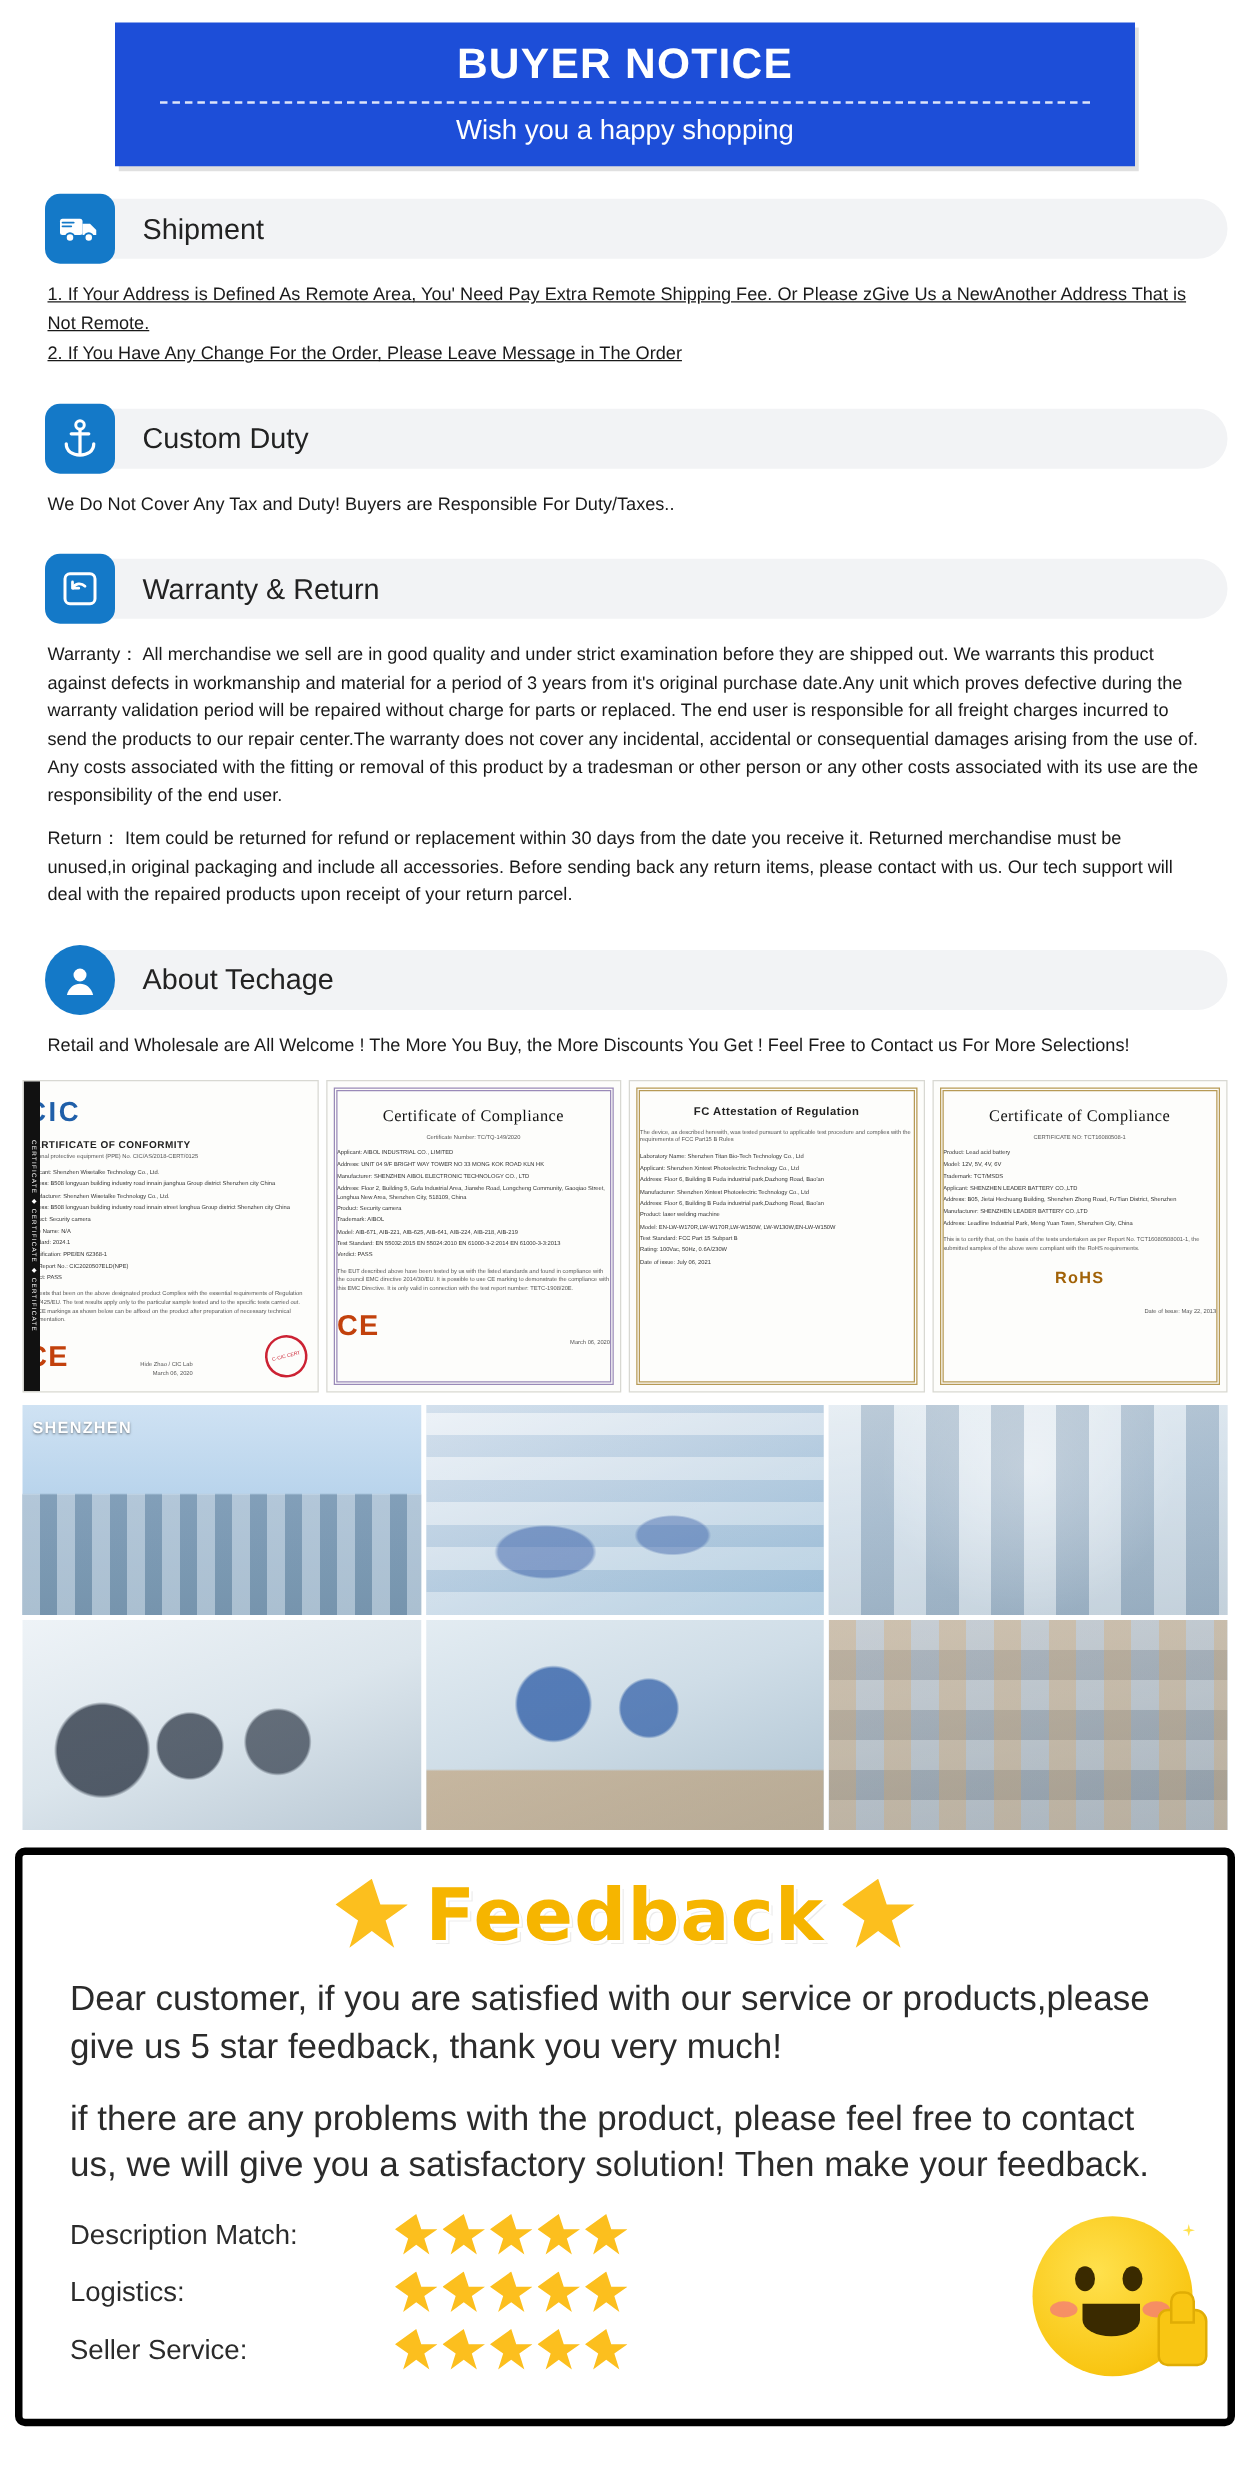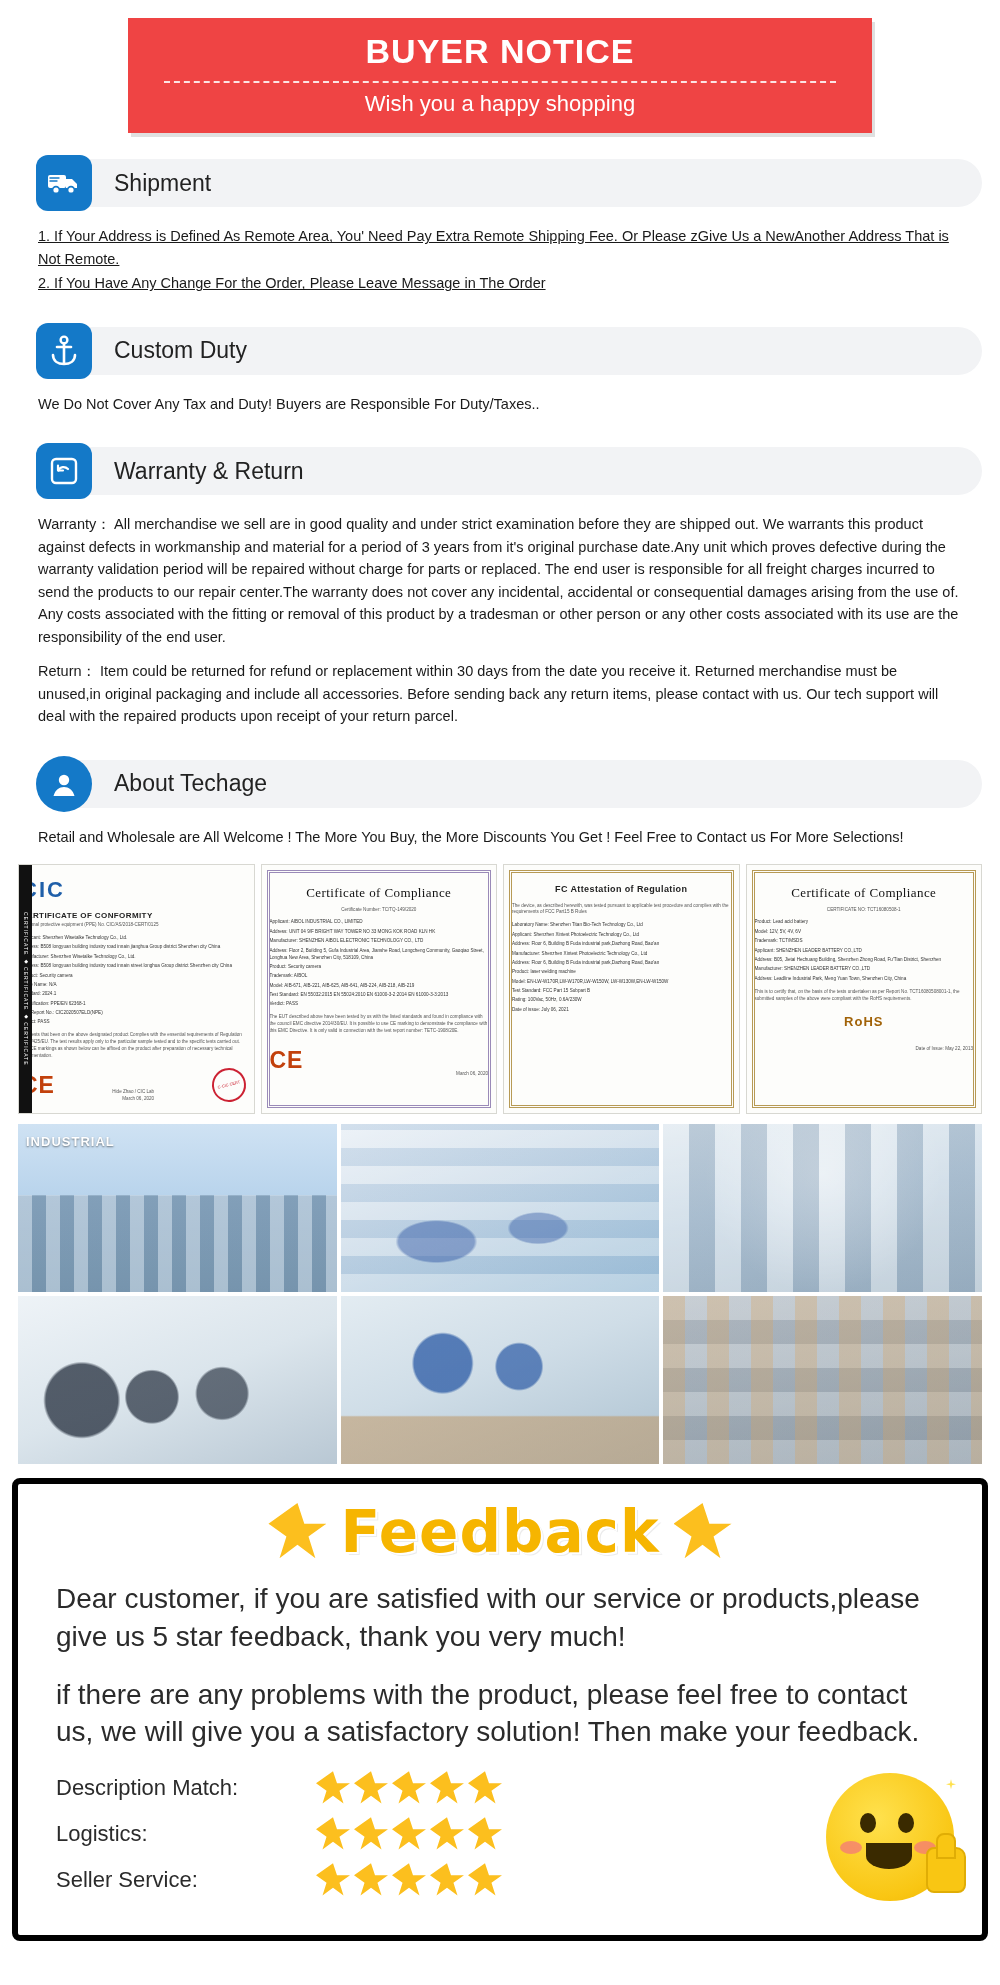--- a/index.html
+++ b/index.html
@@ -17,22 +17,22 @@
     padding: 0 0 0 0;
   }
 
   
   .banner-wrap {
     padding: 18px 18px 0 18px;
     display: flex;
     justify-content: center;
   }
   .banner {
-    width: 744px;
-    background: #ef4444;
+    width: 816px;
+    background: #1d4ed8;
     color: #fff;
     text-align: center;
     padding: 14px 10px 16px 10px;
     box-shadow: 3px 4px 0 rgba(0,0,0,0.12);
   }
   .banner-title {
     font-size: 34px;
     font-weight: bold;
     letter-spacing: 1px;
     line-height: 1.15;
@@ -480,21 +480,21 @@
         <div class="cert-sub" style="text-align:left;margin-top:6px">This is to certify that, on the basis of the tests undertaken as per Report No. TCT16080508001-1, the submitted samples of the above were compliant with the RoHS requirements.</div>
         <div class="cert-rohs" style="margin-top:10px">RoHS</div>
         <div class="cert-sub" style="margin-top:14px;text-align:right">Date of Issue: May 22, 2013</div>
       </div>
     </div>
 
   </div>
 
   <div class="photo-grid">
     <div class="photo ph1">
-      <span class="cap">INDUSTRIAL</span>
+      <span class="cap">SHENZHEN</span>
     </div>
     <div class="photo ph2"></div>
     <div class="photo ph3"></div>
     <div class="photo ph4"></div>
     <div class="photo ph5"></div>
     <div class="photo ph6"></div>
   </div>
 
   <div class="feedback">
     <div class="fb-title-row">

